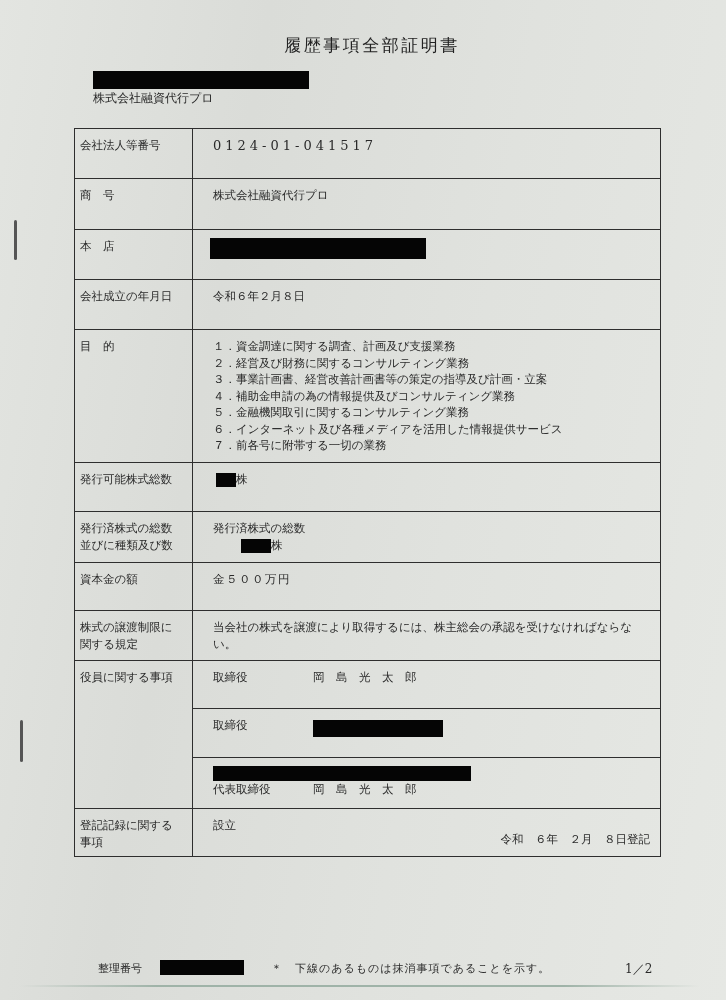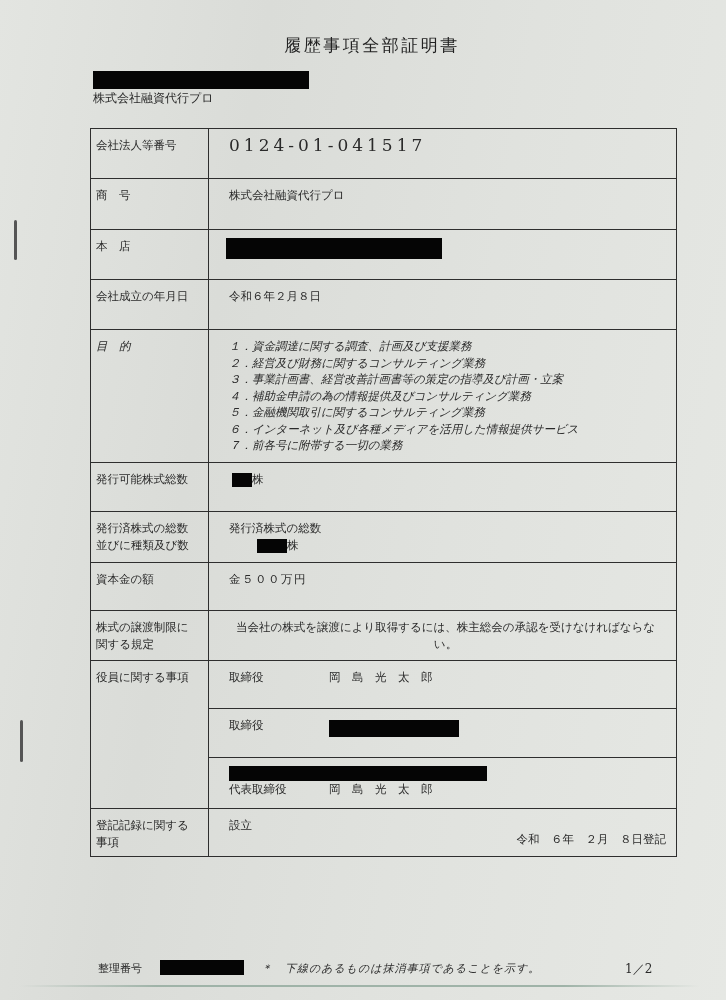--- a/index.html
+++ b/index.html
@@ -15,73 +15,73 @@
     background: linear-gradient(100deg, #e3e5e1 0%, #dadcd8 30%, #e0e2de 60%, #e6e8e4 100%);
   }
   .staple { position: absolute; width: 3px; background: #555; border-radius: 2px; }
   .title {
     position: absolute; left: 0; width: 726px; top: 34px; text-align: center;
     font-size: 17px; letter-spacing: 3px; color: #222;
   }
   .redact { position: absolute; background: #050505; }
   .company-head { position: absolute; left: 93px; top: 90px; font-size: 12px; color: #2a2a2a; }
   table.reg {
-    position: absolute; left: 90px; top: 128px; width: 587px;
+    position: absolute; left: 74px; top: 128px; width: 587px;
     border-collapse: collapse; font-size: 11.5px;
   }
   table.reg td { border: 1.5px solid #2e2e2e; vertical-align: top; padding: 0; }
   td.lbl { width: 108px; padding: 8px 4px 0 5px !important; line-height: 17px; }
   td.val { padding: 8px 0 0 20px !important; line-height: 17px; position: relative; }
   .spaced { letter-spacing: 2.5px; margin-left: 9px; }
   .purpose-list { margin: 0; padding: 0; list-style: none; line-height: 16.5px; }
   .purpose-list li { display: block; }
   .sub-cell { border-top: 1.5px solid #2e2e2e; margin-left: -20px; padding-left: 20px; }
   .inline-redact { display: inline-block; background: #050505; vertical-align: middle; }
   .reg-date { position: absolute; right: 10px; bottom: 8px; word-spacing: 6px; }
   .footer { position: absolute; top: 961px; left: 0; width: 726px; font-size: 11px; }
   .footer .ref-label { position: absolute; left: 98px; }
   .footer .ref-redact { position: absolute; left: 160px; top: -1px; width: 84px; height: 15px; background: #050505; }
-  .footer .note { position: absolute; left: 261px; letter-spacing: 1px; font-style: italic; }
+  .footer .note { position: absolute; left: 271px; letter-spacing: 1px; }
   .footer .page-no { position: absolute; left: 625px; font-size: 12px; }
   .footer-line { position: absolute; top: 985px; left: 20px; width: 680px; height: 2px; background: linear-gradient(90deg, transparent, #9fb3a8 20%, #9fb3a8 80%, transparent); }
 </style>
 </head>
 <body>
 
 <div class="page">
 
   <div class="staple" style="left:14px; top:220px; height:40px;"></div>
   <div class="staple" style="left:20px; top:720px; height:42px;"></div>
 
   <div class="title spaced">履歴事項全部証明書</div>
 
   <div class="redact" style="left:93px; top:71px; width:216px; height:18px;"></div>
   <div class="company-head">株式会社融資代行プロ</div>
 
   <table class="reg">
     <tbody>
         <tr style="height:50px;">
       <td class="lbl">会社法人等番号</td>
-      <td class="val spaced" style="letter-spacing:4px; font-size:17px;">0124-01-041517</td>
+      <td class="val spaced" style="letter-spacing:4px; font-size:13px;">0124-01-041517</td>
     </tr>
     <tr style="height:51px;">
       <td class="lbl">商　号</td>
       <td class="val">株式会社融資代行プロ</td>
     </tr>
     <tr style="height:50px;">
       <td class="lbl">本　店</td>
       <td class="val">
         <span class="inline-redact" style="width:216px; height:21px; margin-left:-3px;"></span>
       </td>
     </tr>
     <tr style="height:50px;padding-left:12px;">
       <td class="lbl">会社成立の年月日</td>
       <td class="val">令和６年２月８日</td>
     </tr>
-    <tr style="height:133px;font-style:italic;">
+    <tr style="height:133px;">
       <td class="lbl">目　的</td>
       <td class="val">
         <ul class="purpose-list">
           <li>１．資金調達に関する調査、計画及び支援業務</li>
           <li>２．経営及び財務に関するコンサルティング業務</li>
           <li>３．事業計画書、経営改善計画書等の策定の指導及び計画・立案</li>
           <li>４．補助金申請の為の情報提供及びコンサルティング業務</li>
           <li>５．金融機関取引に関するコンサルティング業務</li>
           <li>６．インターネット及び各種メディアを活用した情報提供サービス</li>
           <li>７．前各号に附帯する一切の業務</li>
@@ -108,21 +108,21 @@
     </tr>
     <tr style="height:48px;">
       <td class="lbl">資本金の額</td>
       <td class="val" style="letter-spacing:1.5px;">金５００万円</td>
     </tr>
     <tr style="height:50px;">
       <td class="lbl">
         <div>株式の譲渡制限に</div>
         <div>関する規定</div>
       </td>
-      <td class="val" style="padding-right:14px !important;text-align:center;">当会社の株式を譲渡により取得するには、株主総会の承認を受けなければならない。</td>
+      <td class="val" style="padding-right:14px !important;">当会社の株式を譲渡により取得するには、株主総会の承認を受けなければならない。</td>
     </tr>
     <tr>
       <td class="lbl">役員に関する事項</td>
       <td class="val" style="padding-top:0 !important;">
         <div style="height:47px; padding-top:8px; box-sizing:border-box;">
           <span style="display:inline-block; width:100px;">取締役</span><span>岡　島　光　太　郎</span>
         </div>
         <div class="sub-cell" style="height:49px; padding-top:8px; box-sizing:border-box;">
           <span style="display:inline-block; width:100px;">取締役</span><span class="inline-redact" style="width:130px; height:17px; vertical-align:top; margin-top:3px;"></span>
         </div>

